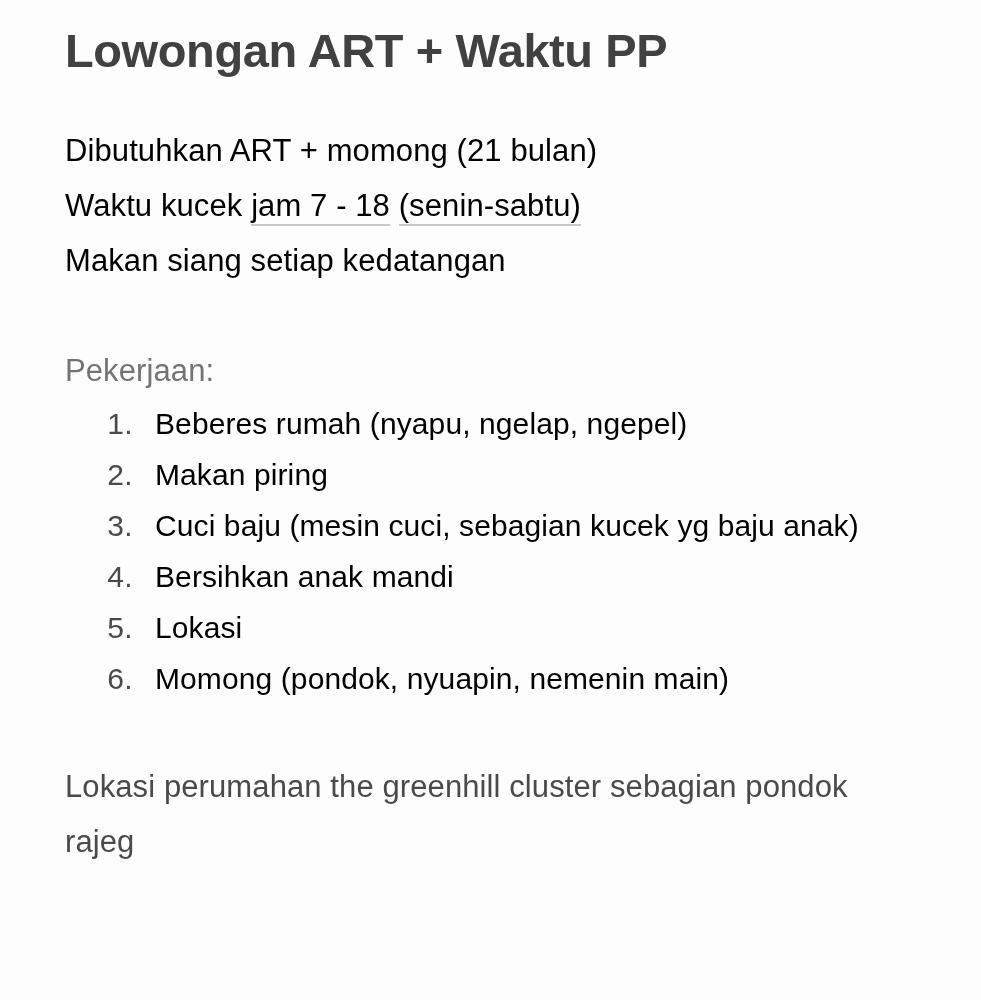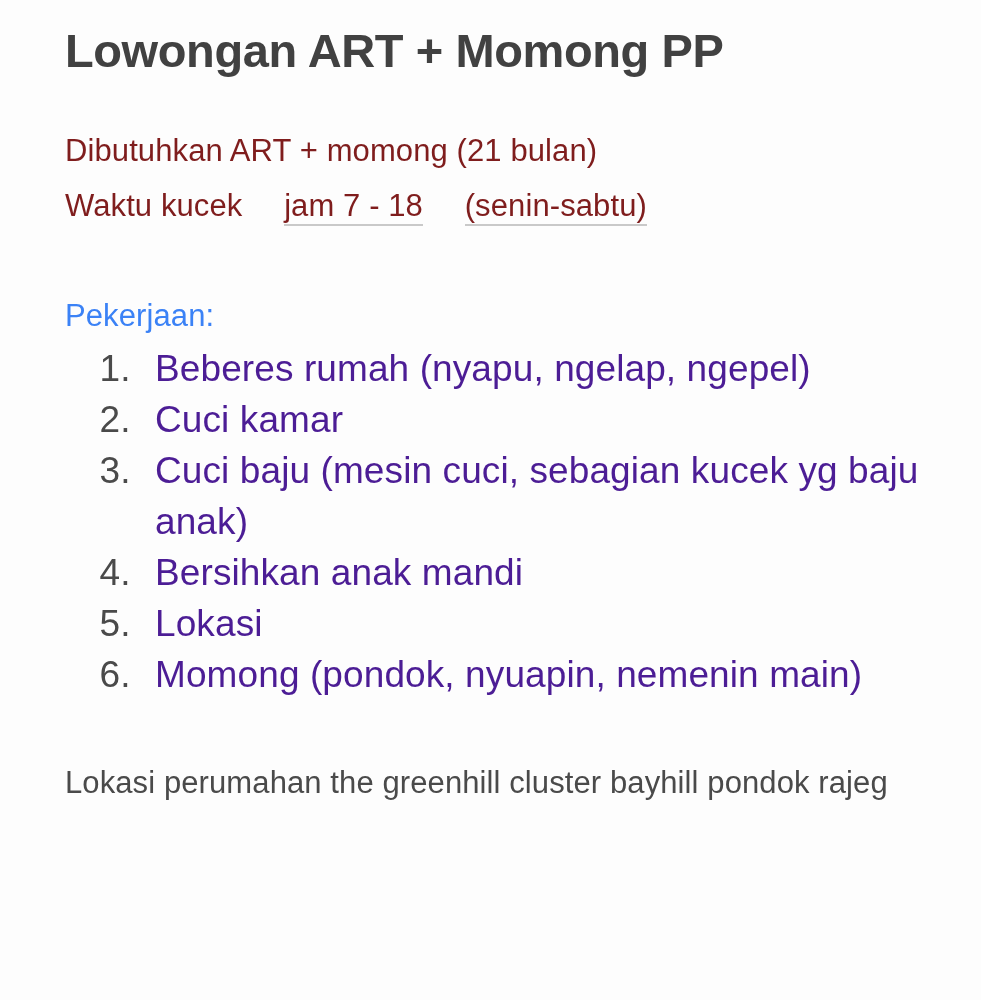--- a/index.html
+++ b/index.html
@@ -33,53 +33,52 @@
     color: #414141;
   }
 
   .body-block {
     margin-top: 44px;
   }
 
   .body-line {
     font-size: 31px;
     line-height: 55px;
-    color: #7f1d1d;
+    color: #000000;
     letter-spacing: 0.1px;
     white-space: nowrap;
   }
 
   .underlined {
     border-bottom: 2px solid #c9c9c9;
     padding-bottom: 1px;
-    margin-left: 33px;
   }
 
   .spacer-line {
     height: 55px;
   }
 
   .section-label {
     font-size: 31px;
     line-height: 55px;
-    color: #3b82f6;
+    color: #737373;
     letter-spacing: 0.1px;
   }
 
   ol.task-list {
     margin: 0;
     padding: 0 0 0 76px;
     list-style-position: outside;
     list-style-type: decimal;
   }
 
   ol.task-list li {
-    font-size: 37px;
+    font-size: 30px;
     line-height: 51px;
-    color: #4c1d95;
+    color: #000000;
     letter-spacing: 0.1px;
     padding-left: 14px;
   }
 
   ol.task-list li::marker {
     color: #4a4a4a;
   }
 
   .closing-block {
     margin-top: 0;
@@ -91,46 +90,47 @@
     color: #4a4a4a;
     letter-spacing: 0.1px;
     max-width: 862px;
   }
 </style>
 </head>
 <body>
 
 <div class="page">
 
-  <h1 class="doc-title">Lowongan ART + Momong PP</h1>
+  <h1 class="doc-title">Lowongan ART + Waktu PP</h1>
 
   <div class="body-block">
 
     <div class="body-line">Dibutuhkan ART + momong (21 bulan)</div>
 
     <div class="body-line">
       <span>Waktu kucek </span><span class="underlined">jam 7 - 18</span><span> </span><span class="underlined">(senin-sabtu)</span>
     </div>
 
 
+    <div class="body-line">Makan siang setiap kedatangan</div>
 
   </div>
 
   <div class="spacer-line"></div>
 
   <div class="section-label">Pekerjaan:</div>
 
   <ol class="task-list">
     <li>Beberes rumah (nyapu, ngelap, ngepel)</li>
-    <li>Cuci kamar</li>
+    <li>Makan piring</li>
     <li>Cuci baju (mesin cuci, sebagian kucek yg baju anak)</li>
     <li>Bersihkan anak mandi</li>
     <li>Lokasi</li>
     <li>Momong (pondok, nyuapin, nemenin main)</li>
   </ol>
 
   <div class="spacer-line"></div>
 
   <div class="closing-block">
-    <div class="closing-text">Lokasi perumahan the greenhill cluster bayhill pondok rajeg</div>
+    <div class="closing-text">Lokasi perumahan the greenhill cluster sebagian pondok rajeg</div>
   </div>
 
 </div>
 
 </body></html>

